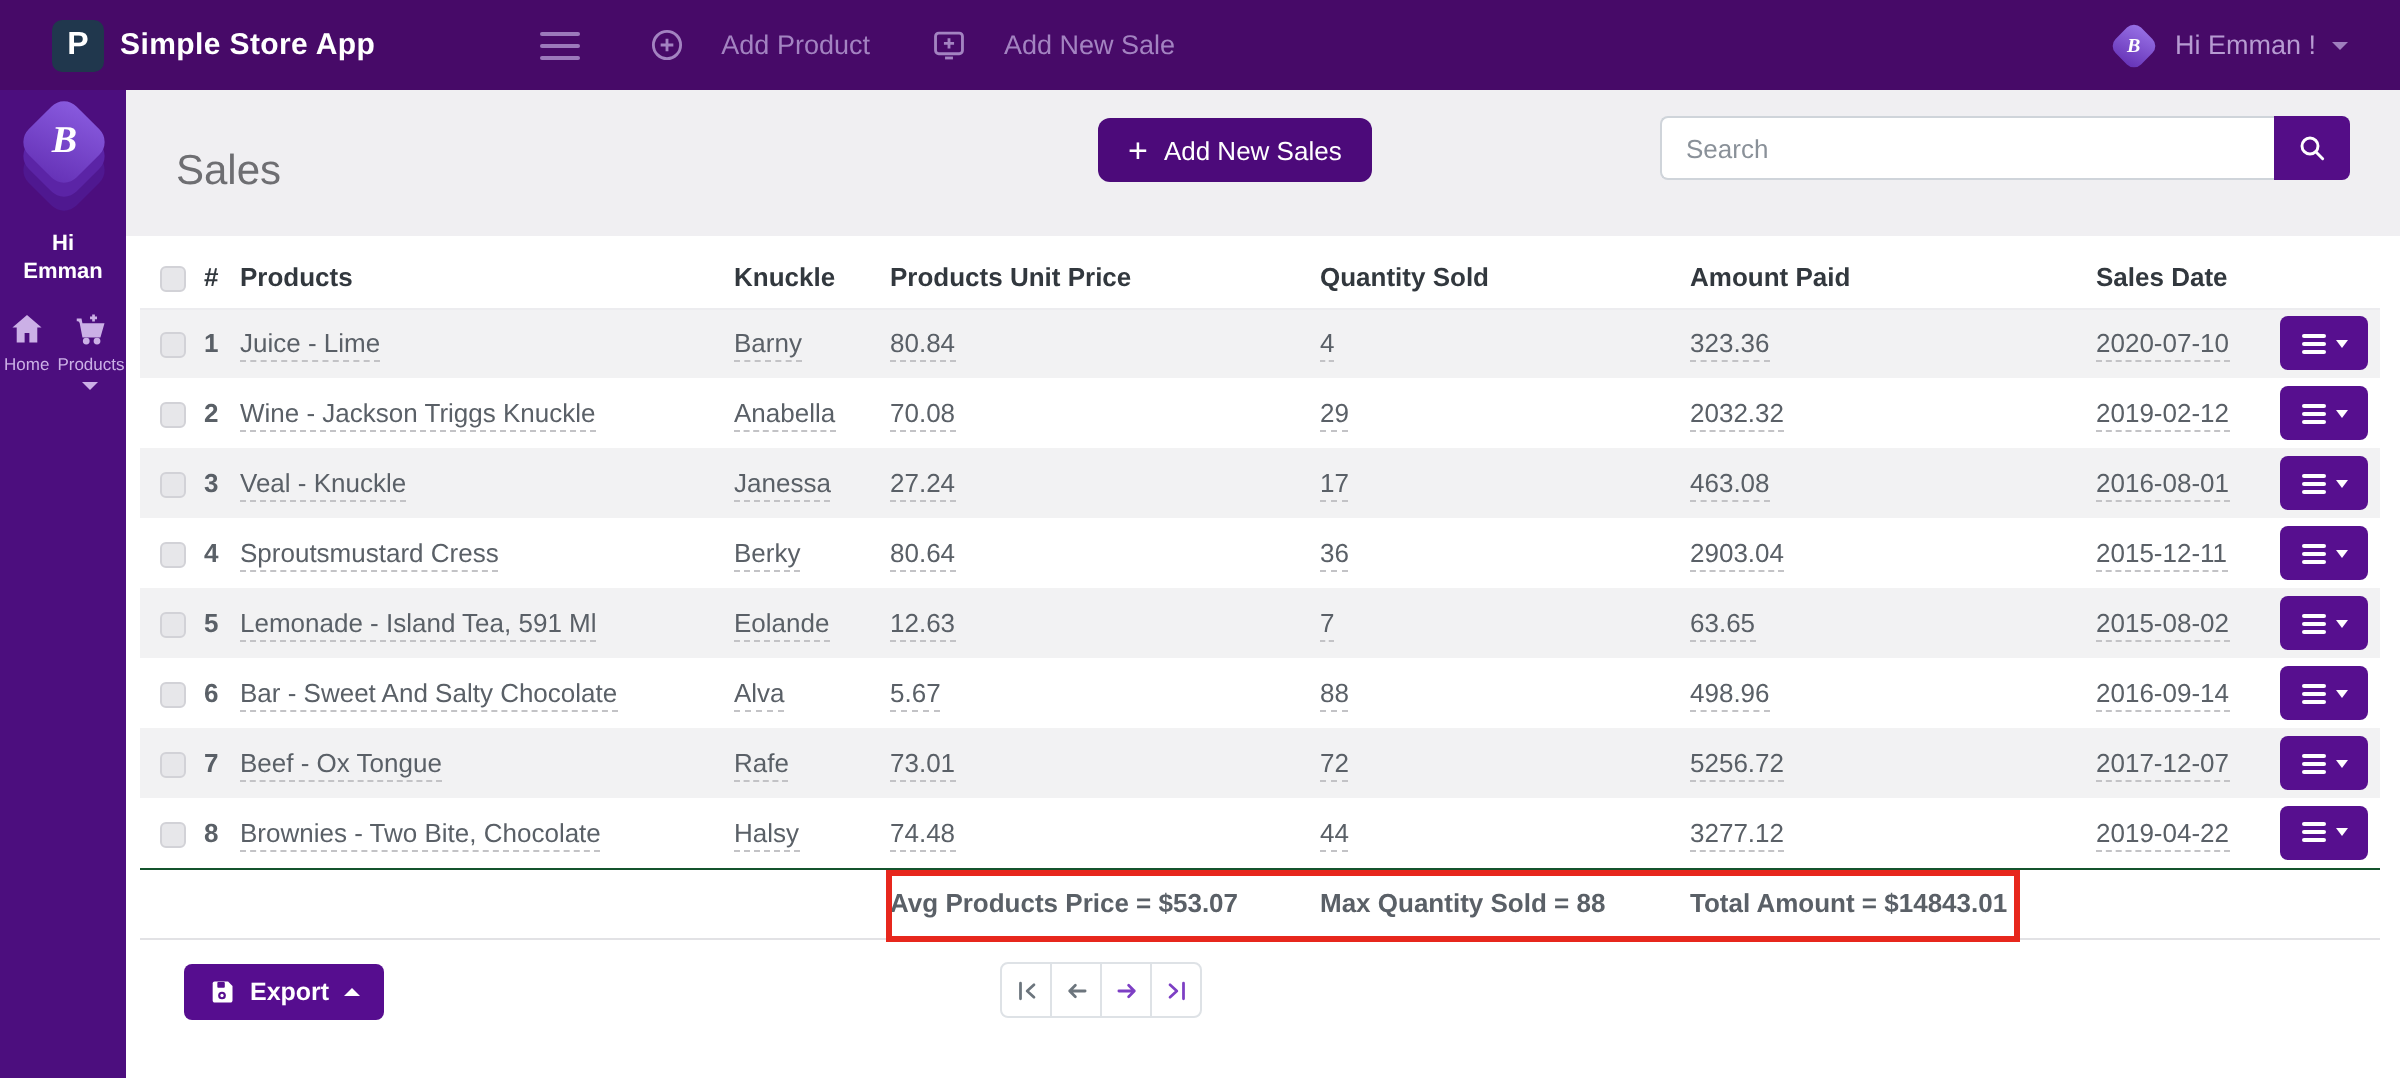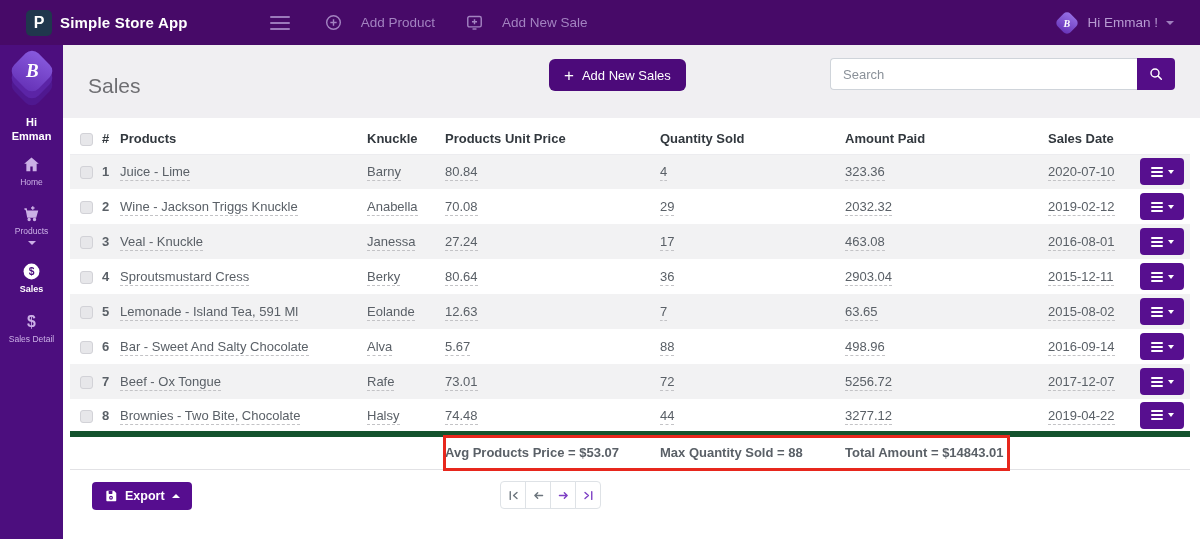--- a/index.html
+++ b/index.html
@@ -30,21 +30,21 @@
              display: flex; flex-direction: column; align-items: center; }
   .bs-logo { position: relative; width: 48px; height: 54px; margin-top: 7px; flex: none; }
   .bs-logo .d { position: absolute; left: 7px; width: 34px; height: 34px; border-radius: 9px; transform: rotate(45deg); }
   .bs-logo .d1 { top: 2px; background: linear-gradient(160deg, #8a5ce0 0%, #6430b5 100%); z-index: 3;
                  display: flex; align-items: center; justify-content: center; }
   .bs-logo .d1 span { transform: rotate(-45deg); color: #fff; font-weight: bold; font-style: italic; font-size: 19px;
                       font-family: "Liberation Serif", serif; }
   .bs-logo .d2 { top: 9px; background: #5b24a6; z-index: 2; }
   .bs-logo .d3 { top: 16px; background: #4f1890; z-index: 1; }
   .greeting { color: #fff; font-weight: bold; font-size: 11px; text-align: center; line-height: 1.3; margin-top: 9px; width: 42px; }
-  .snav { width: 100%; margin-top: 2px; display: flex; flex-direction: column; justify-content: space-between; }
+  .snav { width: 100%; margin-top: 2px; display: flex; flex-direction: row; justify-content: space-between; }
   .sitem { display: flex; flex-direction: column; align-items: center; gap: 3px; padding: 9px 2px 8px; cursor: pointer; width: 100%; }
   .sitem svg { width: 19px; height: 19px; fill: #cbb0e6; }
   .sitem .slabel { font-size: 8.5px; color: #cbb0e6; text-align: center; line-height: 1.25; }
   .sitem.active .slabel { color: #fff; font-weight: bold; font-size: 9px; }
   .scaret { width: 0; height: 0; border-left: 4px solid transparent; border-right: 4px solid transparent;
             border-top: 4px solid #cbb0e6; margin-top: 1px; }
 
   
   .main { position: absolute; left: 63px; top: 45px; width: 1137px; height: 494px; background: #fff; }
   .band { position: absolute; left: 0; top: 0; width: 100%; height: 73px; background: #f0eff2; }
@@ -71,21 +71,21 @@
   .c-num { font-weight: bold; color: #32383e; }
   .ed { border-bottom: 1px dashed #c3c3c6; padding-bottom: 1px; cursor: text; }
   .cb { display: inline-block; width: 13px; height: 13px; border-radius: 3px; background: #e7e7ea;
         border: 1px solid #d2d2d7; vertical-align: middle; cursor: pointer; }
   .c-cb { padding-left: 10px !important; }
   .act-btn { width: 44px; height: 27px; background: #570f8f; border: none; border-radius: 4px; display: flex;
              align-items: center; justify-content: center; gap: 5px; cursor: pointer; margin-left: 8px; }
   .act-btn .bars { display: flex; flex-direction: column; gap: 2px; }
   .act-btn .bars i { width: 12px; height: 2px; background: #fff; display: block; border-radius: 1px; }
   .caret-d { width: 0; height: 0; border-left: 3.5px solid transparent; border-right: 3.5px solid transparent; border-top: 4px solid #fff; }
-  .summary-row td { font-weight: bold; color: #26292c; height: 33px; border-top: 6px solid #14532d;
+  .summary-row td { font-weight: bold; color: #26292c; height: 33px; border-top: 1px solid #14532d;
                     border-bottom: 1px solid #e2e2e5; padding: 0 2px; }
   .red-box { position: absolute; left: 380px; top: 390px; width: 567px; height: 36px; border: 3px solid #e7271d;
              pointer-events: none; z-index: 5; }
 
   
   .export-btn { position: absolute; left: 29px; top: 437px; height: 28px; padding: 0 12px; background: #560d8f;
                 border: none; border-radius: 4px; color: #fff; font-size: 12.5px; font-weight: bold;
                 display: flex; align-items: center; gap: 7px; cursor: pointer; font-family: inherit; }
   .export-btn svg { width: 14px; height: 14px; }
   .caret-u { width: 0; height: 0; border-left: 4px solid transparent; border-right: 4px solid transparent; border-bottom: 4px solid #fff; }

